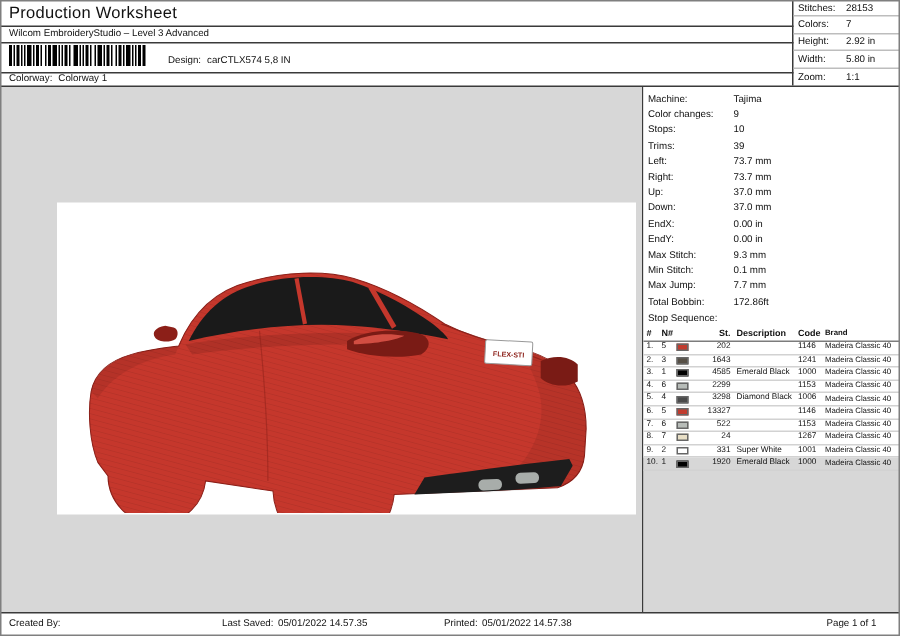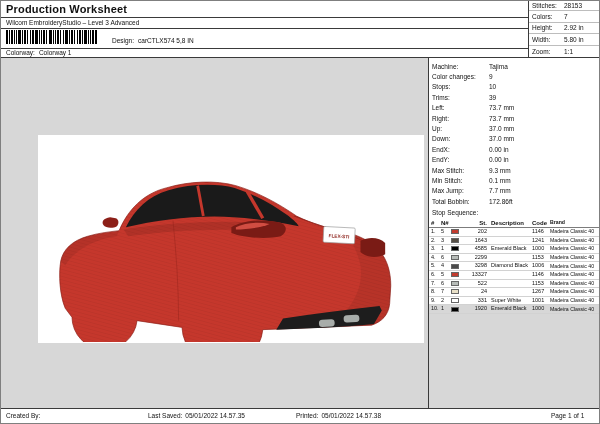--- a/index.html
+++ b/index.html
@@ -6,21 +6,21 @@
   body{
     width:600px;height:424px;position:relative;background:#ffffff;
     font-family:"Liberation Sans","DejaVu Sans",sans-serif;color:#111;
     overflow:hidden;
   }
   .abs{position:absolute;}
   .hline{position:absolute;height:1px;background:#3a3a3a;}
   .vline{position:absolute;width:1px;background:#3a3a3a;}
 
   
-  #title{left:6px;top:3px;font-size:11px;font-weight:bold;letter-spacing:.2px;}
+  #title{left:6px;top:3px;font-size:11px;font-weight:normal;letter-spacing:.2px;}
   #software{left:6px;top:19px;font-size:6.5px;}
   #barcode{left:6px;top:30px;}
   #design-row{left:112px;top:37px;font-size:6.5px;display:flex;gap:4px;}
   #colorway-row{left:6px;top:49px;font-size:6.5px;display:flex;gap:4px;}
 
   
   #stats{left:529px;top:0;width:71px;height:57px;}
   .srow{height:11.4px;box-sizing:border-box;display:flex;align-items:center;
         font-size:6.5px;padding-left:3px;border-bottom:1px solid #bdbdbd;}
   #stats .srow:last-child{border-bottom:none;}

